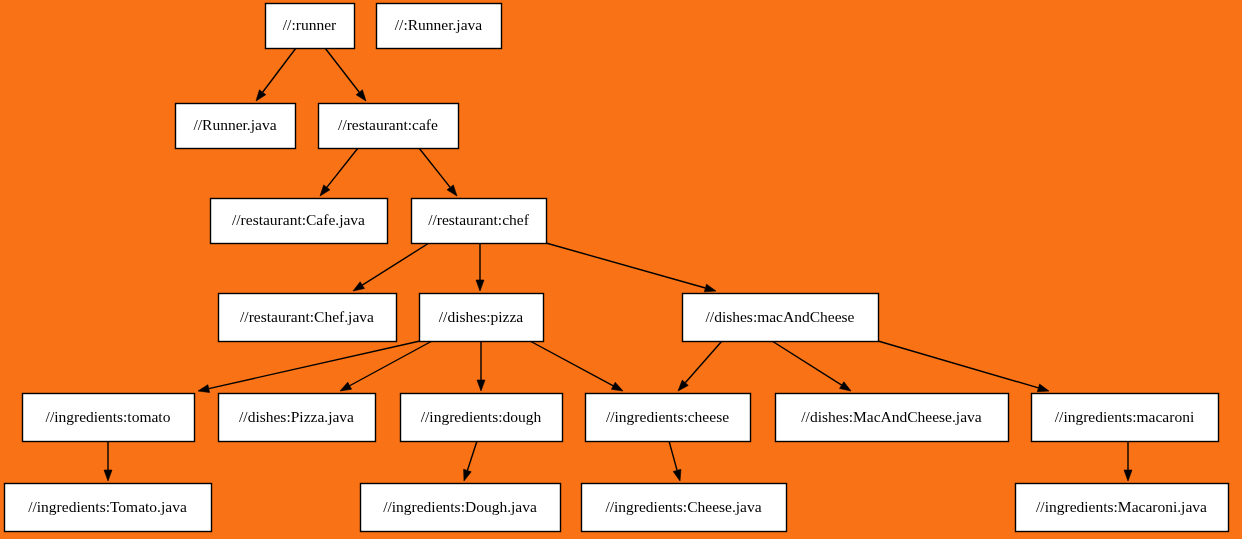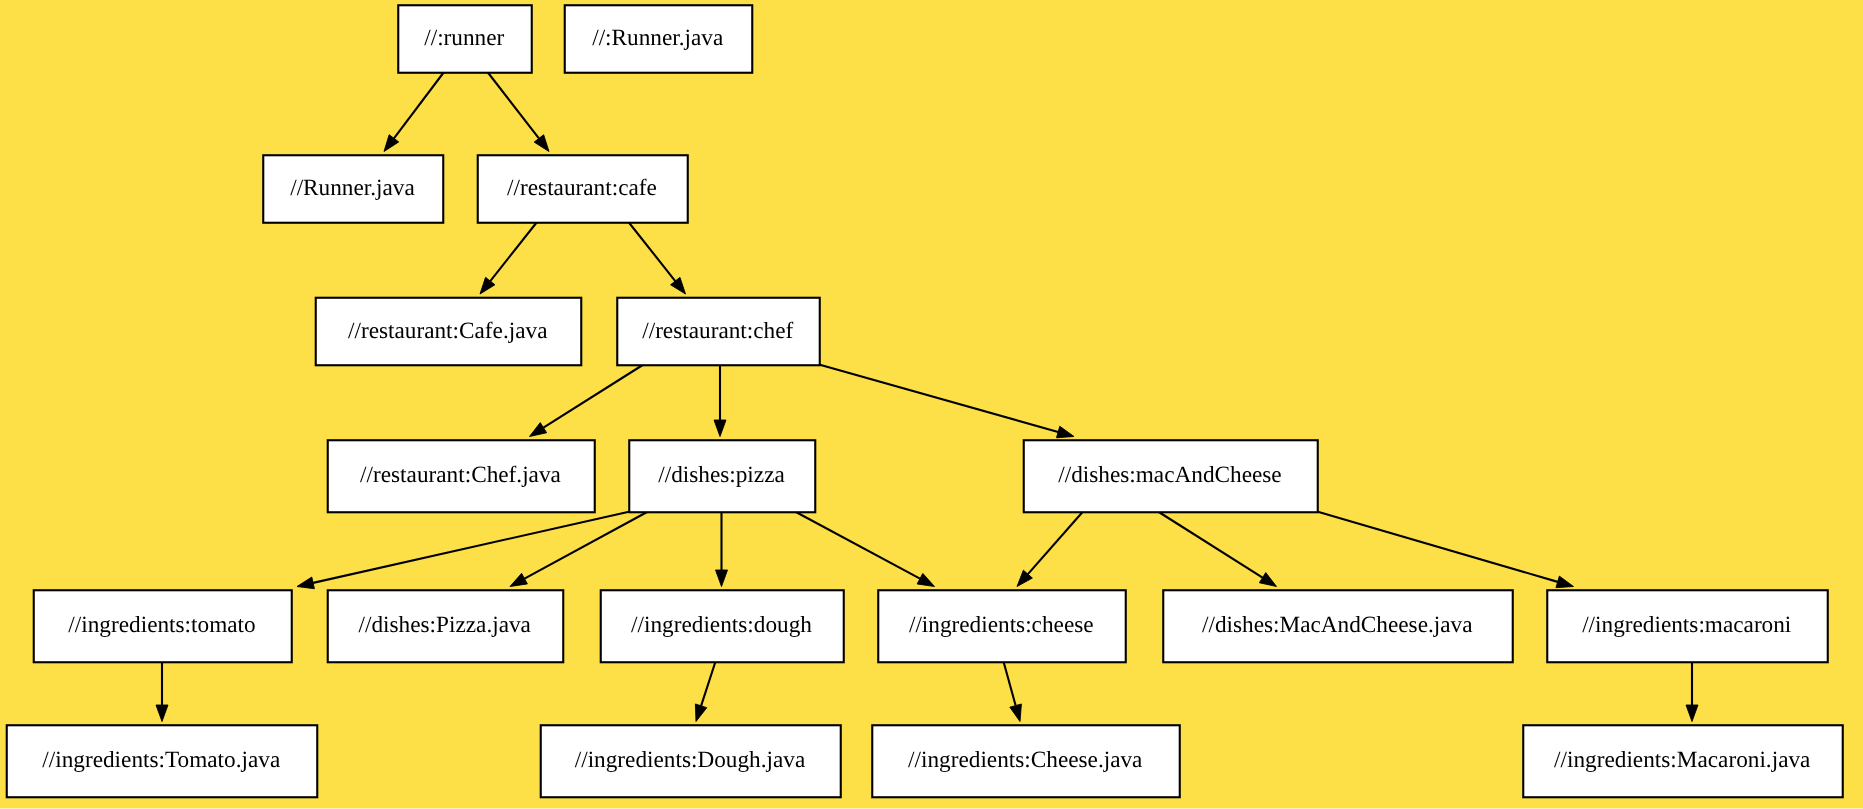--- a/index.html
+++ b/index.html
@@ -4,21 +4,21 @@
 <style>
   html, body {
     margin: 0;
     padding: 0;
     background: #ffffff;
   }
   #graph-canvas {
     position: relative;
     width: 1242px;
     height: 539px;
-    background: #fde047;
+    background: #f97316;
     overflow: hidden;
     font-family: "Liberation Serif", "DejaVu Serif", serif;
   }
   #graph-svg {
     position: absolute;
     top: 0;
     left: 0;
     width: 1242px;
     height: 539px;
   }

